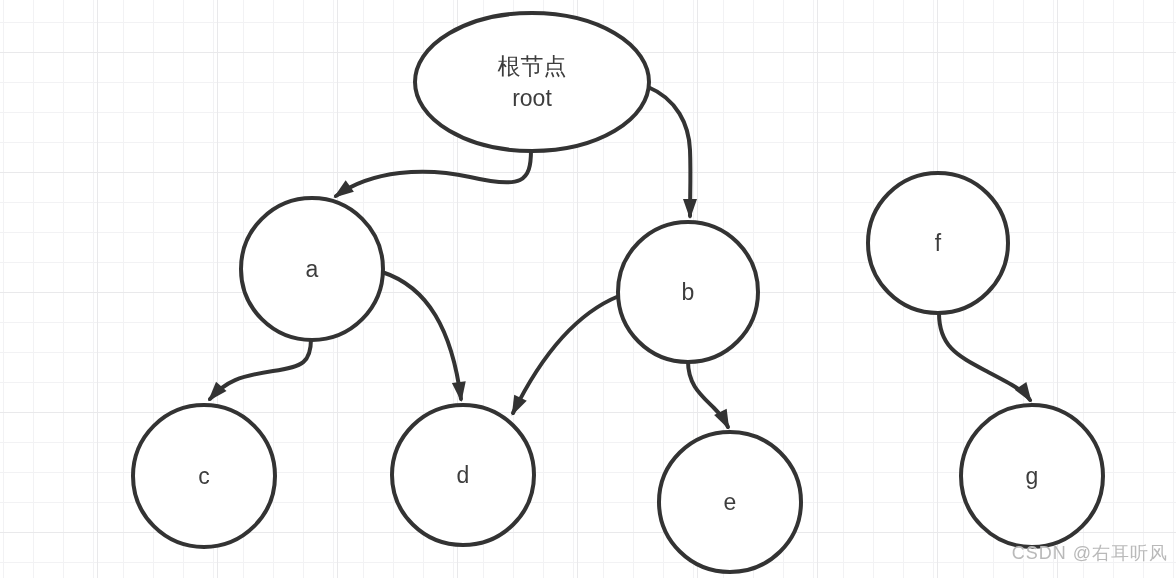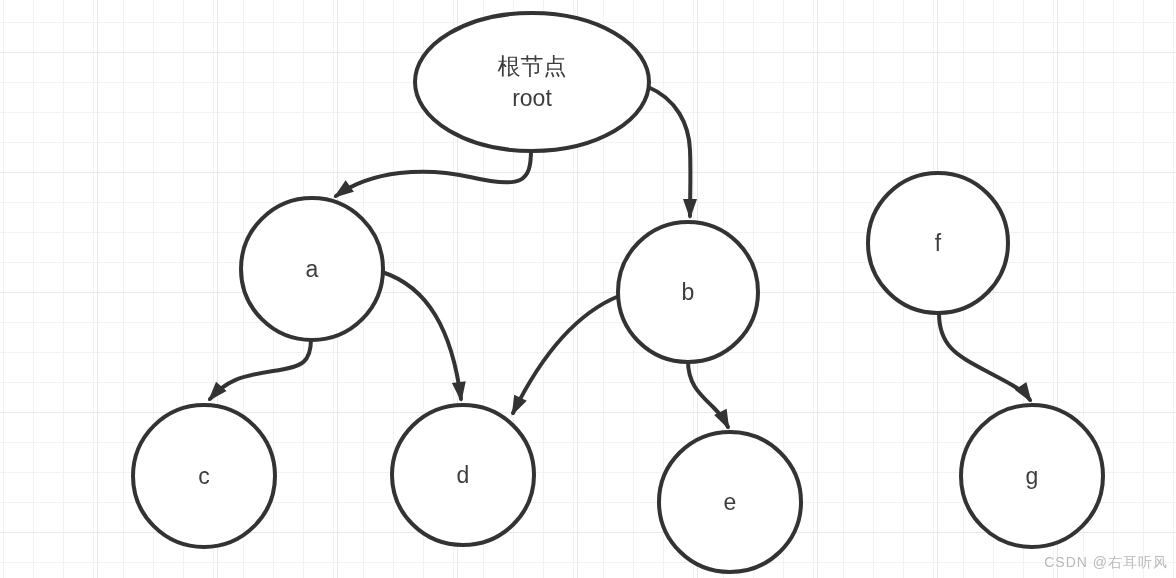--- a/index.html
+++ b/index.html
@@ -30,22 +30,22 @@
   .edge-path{fill:none;stroke:var(--stroke);stroke-width:4;stroke-linecap:round;}
   .node-label{
     fill:var(--label);
     font-family:"Liberation Sans","DejaVu Sans",sans-serif;
     font-size:23px;
     text-anchor:middle;
   }
   .watermark{
     position:absolute;
     right:8px;
-    bottom:6px;
-    font-size:14px;
+    bottom:13px;
+    font-size:18px;
     color:var(--watermark);
     text-shadow:1px 1px 1px rgba(255,255,255,0.9);
     letter-spacing:1px;
     user-select:none;
   }
 </style>
 </head>
 <body>
 
 <div class="stage">

